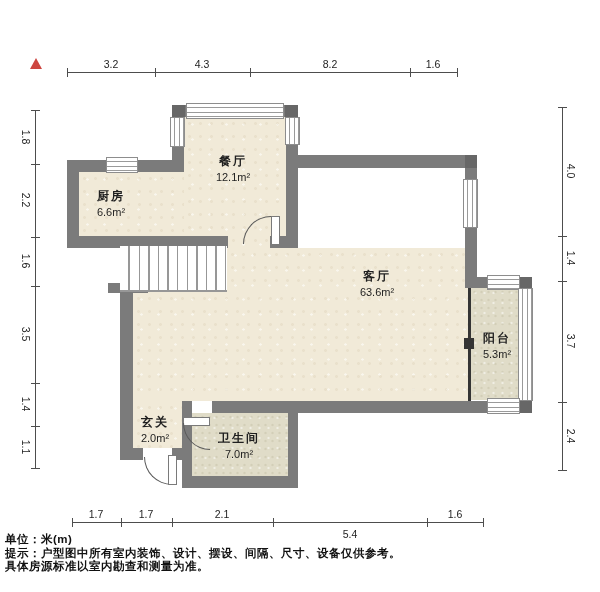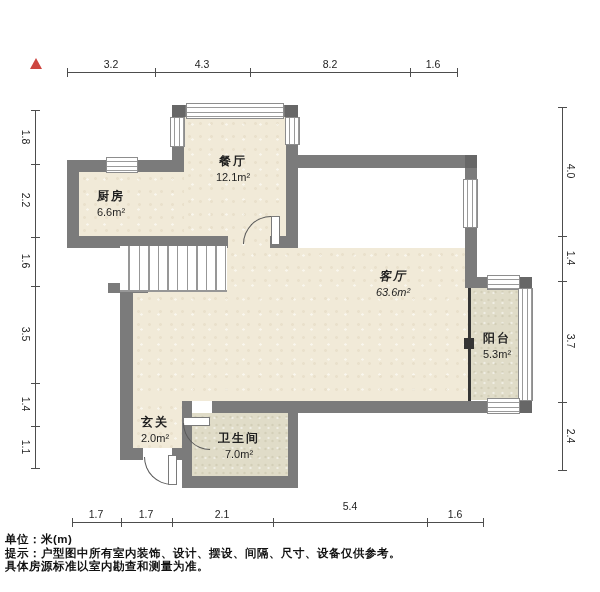--- a/index.html
+++ b/index.html
@@ -114,21 +114,21 @@
 
   <div id="rooms-layer">
       <div class="room-label" style="left: 233px; top: 168px;">
         <div class="room-name">餐厅</div>
         <div class="room-area">12.1m²</div>
       </div>
       <div class="room-label" style="left: 111px; top: 203px;">
         <div class="room-name">厨房</div>
         <div class="room-area">6.6m²</div>
       </div>
-      <div class="room-label" style="left: 393px; top: 283px; font-style: italic;">
+      <div class="room-label" style="left: 377px; top: 283px;">
         <div class="room-name">客厅</div>
         <div class="room-area">63.6m²</div>
       </div>
       <div class="room-label" style="left: 497px; top: 345px;">
         <div class="room-name">阳台</div>
         <div class="room-area">5.3m²</div>
       </div>
       <div class="room-label" style="left: 155px; top: 429px;">
         <div class="room-name">玄关</div>
         <div class="room-area">2.0m²</div>
@@ -153,21 +153,21 @@
       <div class="dim-line" style="left: 72px; top: 522px; width: 411px; height: 1px;"></div>
       <div class="dim-tick" style="left: 72px; top: 518px; width: 1px; height: 9px;"></div>
       <div class="dim-tick" style="left: 121px; top: 518px; width: 1px; height: 9px;"></div>
       <div class="dim-tick" style="left: 172px; top: 518px; width: 1px; height: 9px;"></div>
       <div class="dim-tick" style="left: 273px; top: 518px; width: 1px; height: 9px;"></div>
       <div class="dim-tick" style="left: 427px; top: 518px; width: 1px; height: 9px;"></div>
       <div class="dim-tick" style="left: 483px; top: 518px; width: 1px; height: 9px;"></div>
       <div class="dim-label h" style="left: 96px; top: 520px;">1.7</div>
       <div class="dim-label h" style="left: 146px; top: 520px;">1.7</div>
       <div class="dim-label h" style="left: 222px; top: 520px;">2.1</div>
-      <div class="dim-label h" style="left: 350px; top: 512px;">5.4</div>
+      <div class="dim-label h" style="left: 350px; top: 540px;">5.4</div>
       <div class="dim-label h" style="left: 455px; top: 520px;">1.6</div>
       <div class="dim-line" style="left: 35px; top: 110px; width: 1px; height: 358px;"></div>
       <div class="dim-tick" style="left: 31px; top: 110px; width: 9px; height: 1px;"></div>
       <div class="dim-tick" style="left: 31px; top: 164px; width: 9px; height: 1px;"></div>
       <div class="dim-tick" style="left: 31px; top: 237px; width: 9px; height: 1px;"></div>
       <div class="dim-tick" style="left: 31px; top: 286px; width: 9px; height: 1px;"></div>
       <div class="dim-tick" style="left: 31px; top: 383px; width: 9px; height: 1px;"></div>
       <div class="dim-tick" style="left: 31px; top: 426px; width: 9px; height: 1px;"></div>
       <div class="dim-tick" style="left: 31px; top: 468px; width: 9px; height: 1px;"></div>
       <div class="dim-label vl" style="left: 26px; top: 137px;">1.8</div>

